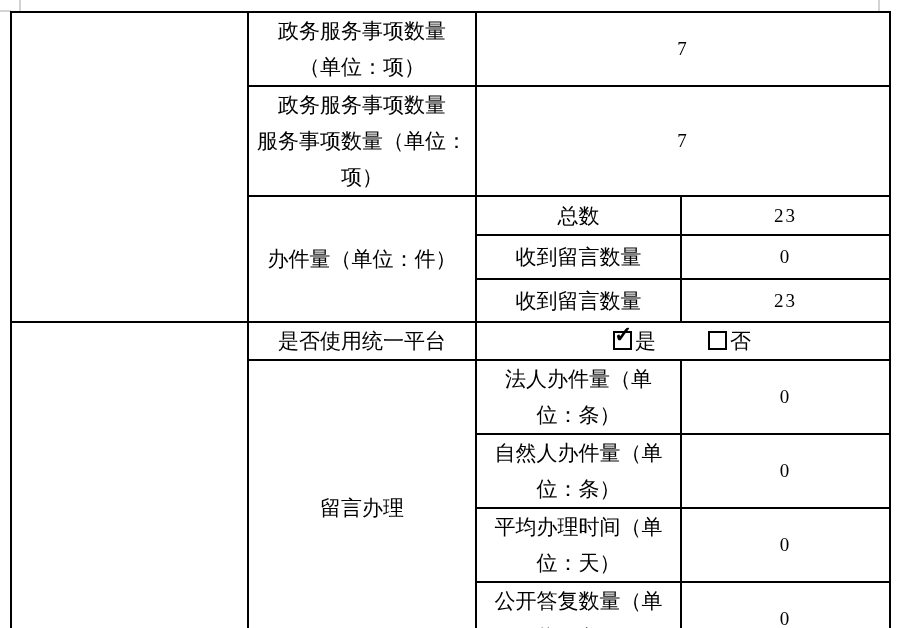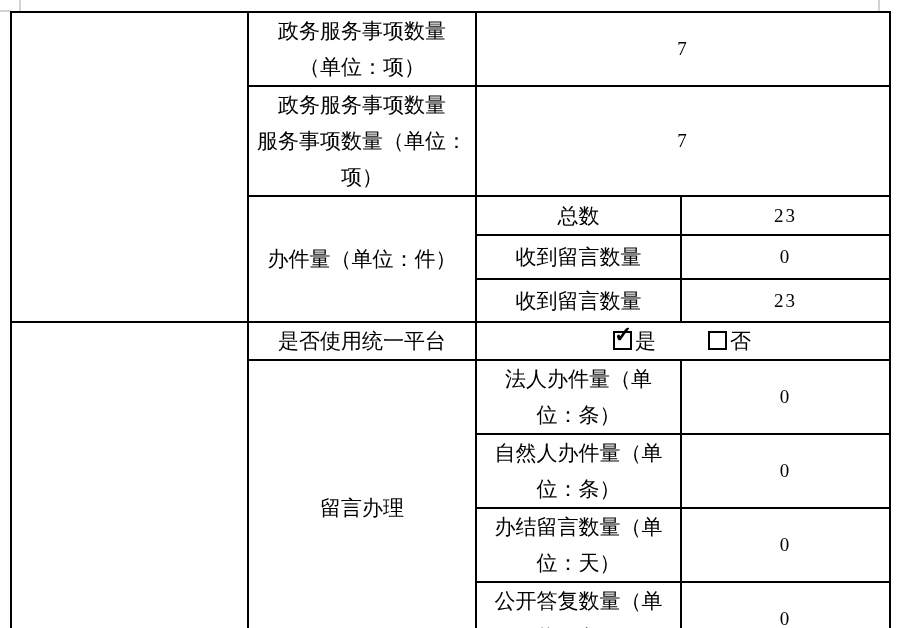--- a/index.html
+++ b/index.html
@@ -141,21 +141,21 @@
       <td class="val">0</td>
     </tr>
 
     <tr style="height:71px">
       <td class="lbl">自然人办件量（单
 位：条）</td>
       <td class="val">0</td>
     </tr>
 
     <tr style="height:66px">
-      <td class="lbl">办结留言数量（单
+      <td class="lbl">平均办理时间（单
 位：天）</td>
       <td class="val">0</td>
     </tr>
 
     <tr style="height:66px">
       <td class="lbl">公开答复数量（单
 位：条）</td>
       <td class="val">0</td>
     </tr>
 

